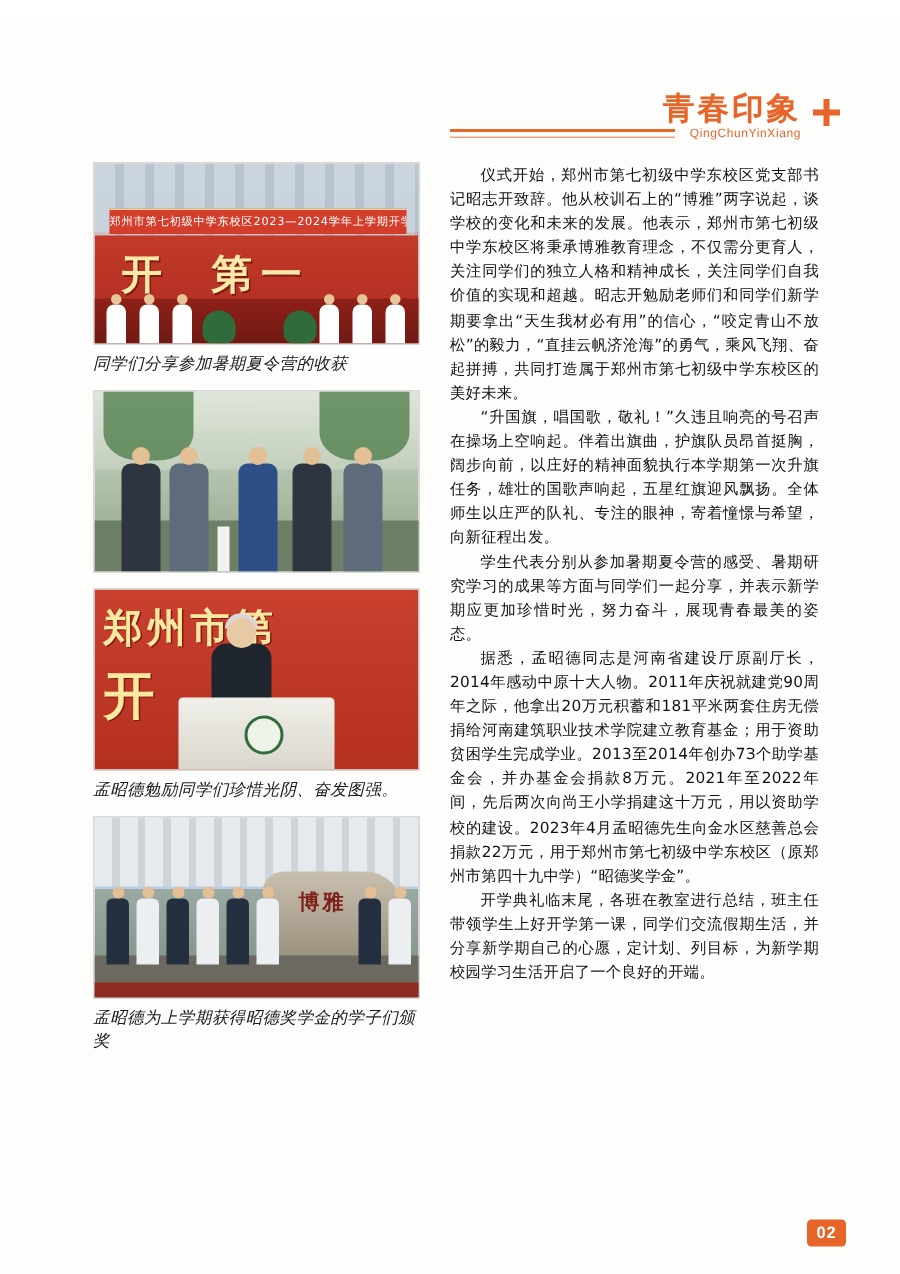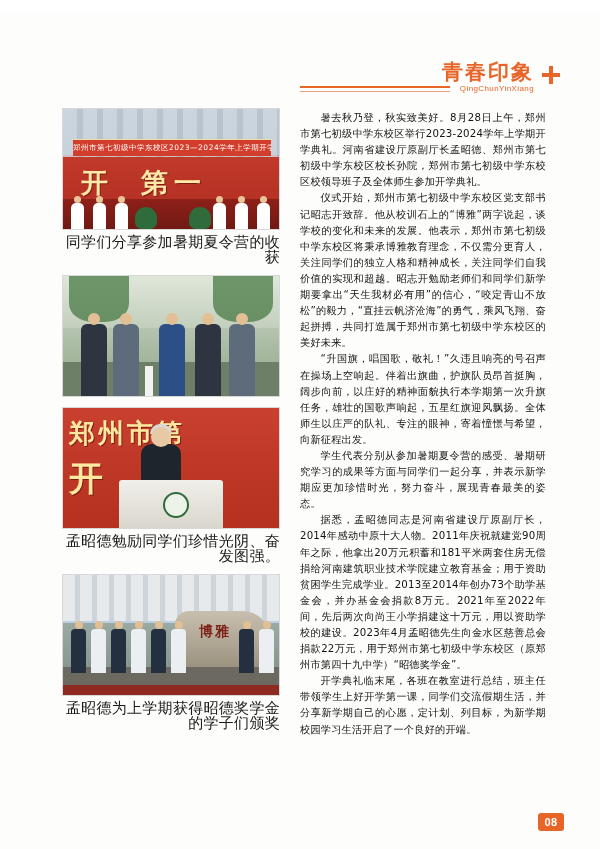--- a/index.html
+++ b/index.html
@@ -91,26 +91,27 @@
   .photo-block { margin-bottom: 10px; }
   .photo {
     width: 218px;
     height: 122px;
     position: relative;
     overflow: hidden;
     border: 1px solid #d8d8d8;
     box-sizing: border-box;
   }
   .caption {
-    font-size: 15px;
+    font-size: 11px;
     color: #1a1a1a;
-    text-align: right;
+    text-align: left;
     line-height: 15px;
     padding-top: 5px;
     letter-spacing: 0.3px;
+    font-style: italic;
   }
 
   
   .p1 { background: linear-gradient(#b9c6d4 0%, #9fb0c2 38%, #c23a2a 38%, #ad2c20 100%); }
   .p1 .building {
     position: absolute; left: 0; top: 0; width: 218px; height: 48px;
     background: repeating-linear-gradient(90deg,#cfd8e0 0 14px,#b9c4ce 14px 20px);
     opacity: .85;
   }
   .p1 .banner {
@@ -391,23 +392,22 @@
         <div class="gp w" style="left:196px">
             <i></i>
           </div>
       </div>
       <div class="caption">孟昭德为上学期获得昭德奖学金的学子们颁奖</div>
     </div>
 
   </div>
 
   <div class="article">
-    <p>暑去秋乃登，秋实致美好。8月28日上午，郑州市第七初级中学东校区举行2023-2024学年上学期开学典礼。河南省建设厅原副厅长孟昭德、郑州市第七初级中学东校区校长孙院，郑州市第七初级中学东校区校领导班子及全体师生参加开学典礼。</p>
     <p>仪式开始，郑州市第七初级中学东校区党支部书记昭志开致辞。他从校训石上的“博雅”两字说起，谈学校的变化和未来的发展。他表示，郑州市第七初级中学东校区将秉承博雅教育理念，不仅需分更育人，关注同学们的独立人格和精神成长，关注同学们自我价值的实现和超越。昭志开勉励老师们和同学们新学期要拿出“天生我材必有用”的信心，“咬定青山不放松”的毅力，“直挂云帆济沧海”的勇气，乘风飞翔、奋起拼搏，共同打造属于郑州市第七初级中学东校区的美好未来。</p>
     <p>“升国旗，唱国歌，敬礼！”久违且响亮的号召声在操场上空响起。伴着出旗曲，护旗队员昂首挺胸，阔步向前，以庄好的精神面貌执行本学期第一次升旗任务，雄壮的国歌声响起，五星红旗迎风飘扬。全体师生以庄严的队礼、专注的眼神，寄着憧憬与希望，向新征程出发。</p>
     <p>学生代表分别从参加暑期夏令营的感受、暑期研究学习的成果等方面与同学们一起分享，并表示新学期应更加珍惜时光，努力奋斗，展现青春最美的姿态。</p>
     <p>据悉，孟昭德同志是河南省建设厅原副厅长，2014年感动中原十大人物。2011年庆祝就建党90周年之际，他拿出20万元积蓄和181平米两套住房无偿捐给河南建筑职业技术学院建立教育基金；用于资助贫困学生完成学业。2013至2014年创办7З个助学基金会，并办基金会捐款8万元。2021年至2022年间，先后两次向尚王小学捐建这十万元，用以资助学校的建设。2023年4月孟昭德先生向金水区慈善总会捐款22万元，用于郑州市第七初级中学东校区（原郑州市第四十九中学）“昭德奖学金”。</p>
     <p>开学典礼临末尾，各班在教室进行总结，班主任带领学生上好开学第一课，同学们交流假期生活，并分享新学期自己的心愿，定计划、列目标，为新学期校园学习生活开启了一个良好的开端。</p>
   </div>
 
-  <div class="folio">08</div>
+  <div class="folio">02</div>
 
 </div>
 
 </body></html>

